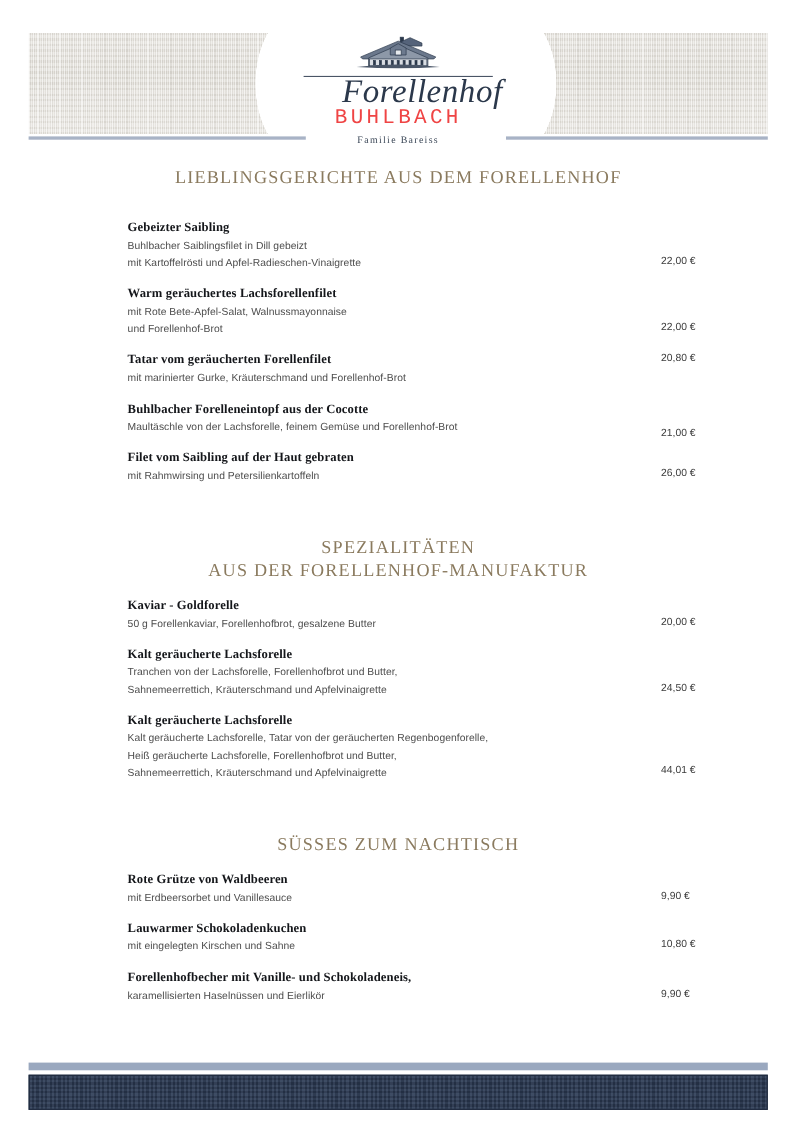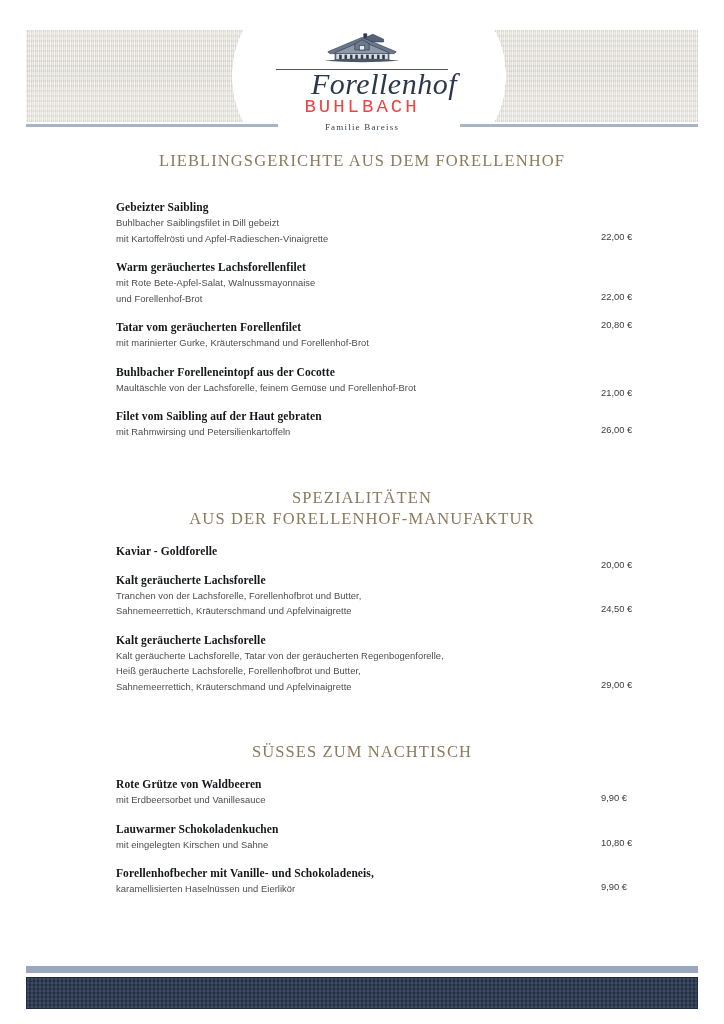--- a/index.html
+++ b/index.html
@@ -211,34 +211,35 @@
     </div>
     <div class="sec-gap-3"></div>
     <div>
       <div class="section-title">SPEZIALITÄTEN</div>
       <div class="section-title">AUS DER FORELLENHOF-MANUFAKTUR</div>
     </div>
     <div class="sec-gap-4"></div>
     <div class="items">
       <div class="item">
         <div class="item-title">Kaviar - Goldforelle</div>
+        <div class="item-desc">50 g Forellenkaviar, Forellenhofbrot, gesalzene Butter</div>
         <div class="item-price" style="top: 16px;">20,00 €</div>
       </div>
       <div class="item">
         <div class="item-title">Kalt geräucherte Lachsforelle</div>
         <div class="item-desc">Tranchen von der Lachsforelle, Forellenhofbrot und Butter,</div>
         <div class="item-desc">Sahnemeerrettich, Kräuterschmand und Apfelvinaigrette</div>
         <div class="item-price" style="top: 31.5px;">24,50 €</div>
       </div>
       <div class="item">
         <div class="item-title">Kalt geräucherte Lachsforelle</div>
         <div class="item-desc">Kalt geräucherte Lachsforelle, Tatar von der geräucherten Regenbogenforelle,</div>
         <div class="item-desc">Heiß geräucherte Lachsforelle, Forellenhofbrot und Butter,</div>
         <div class="item-desc">Sahnemeerrettich, Kräuterschmand und Apfelvinaigrette</div>
-        <div class="item-price" style="top: 47px;">29,00 €</div>
+        <div class="item-price" style="top: 47px;">44,01 €</div>
       </div>
     </div>
     <div class="sec-gap-3"></div>
     <div>
       <div class="section-title">SÜSSES ZUM NACHTISCH</div>
     </div>
     <div class="sec-gap-4"></div>
     <div class="items">
       <div class="item">
         <div class="item-title">Rote Grütze von Waldbeeren</div>

